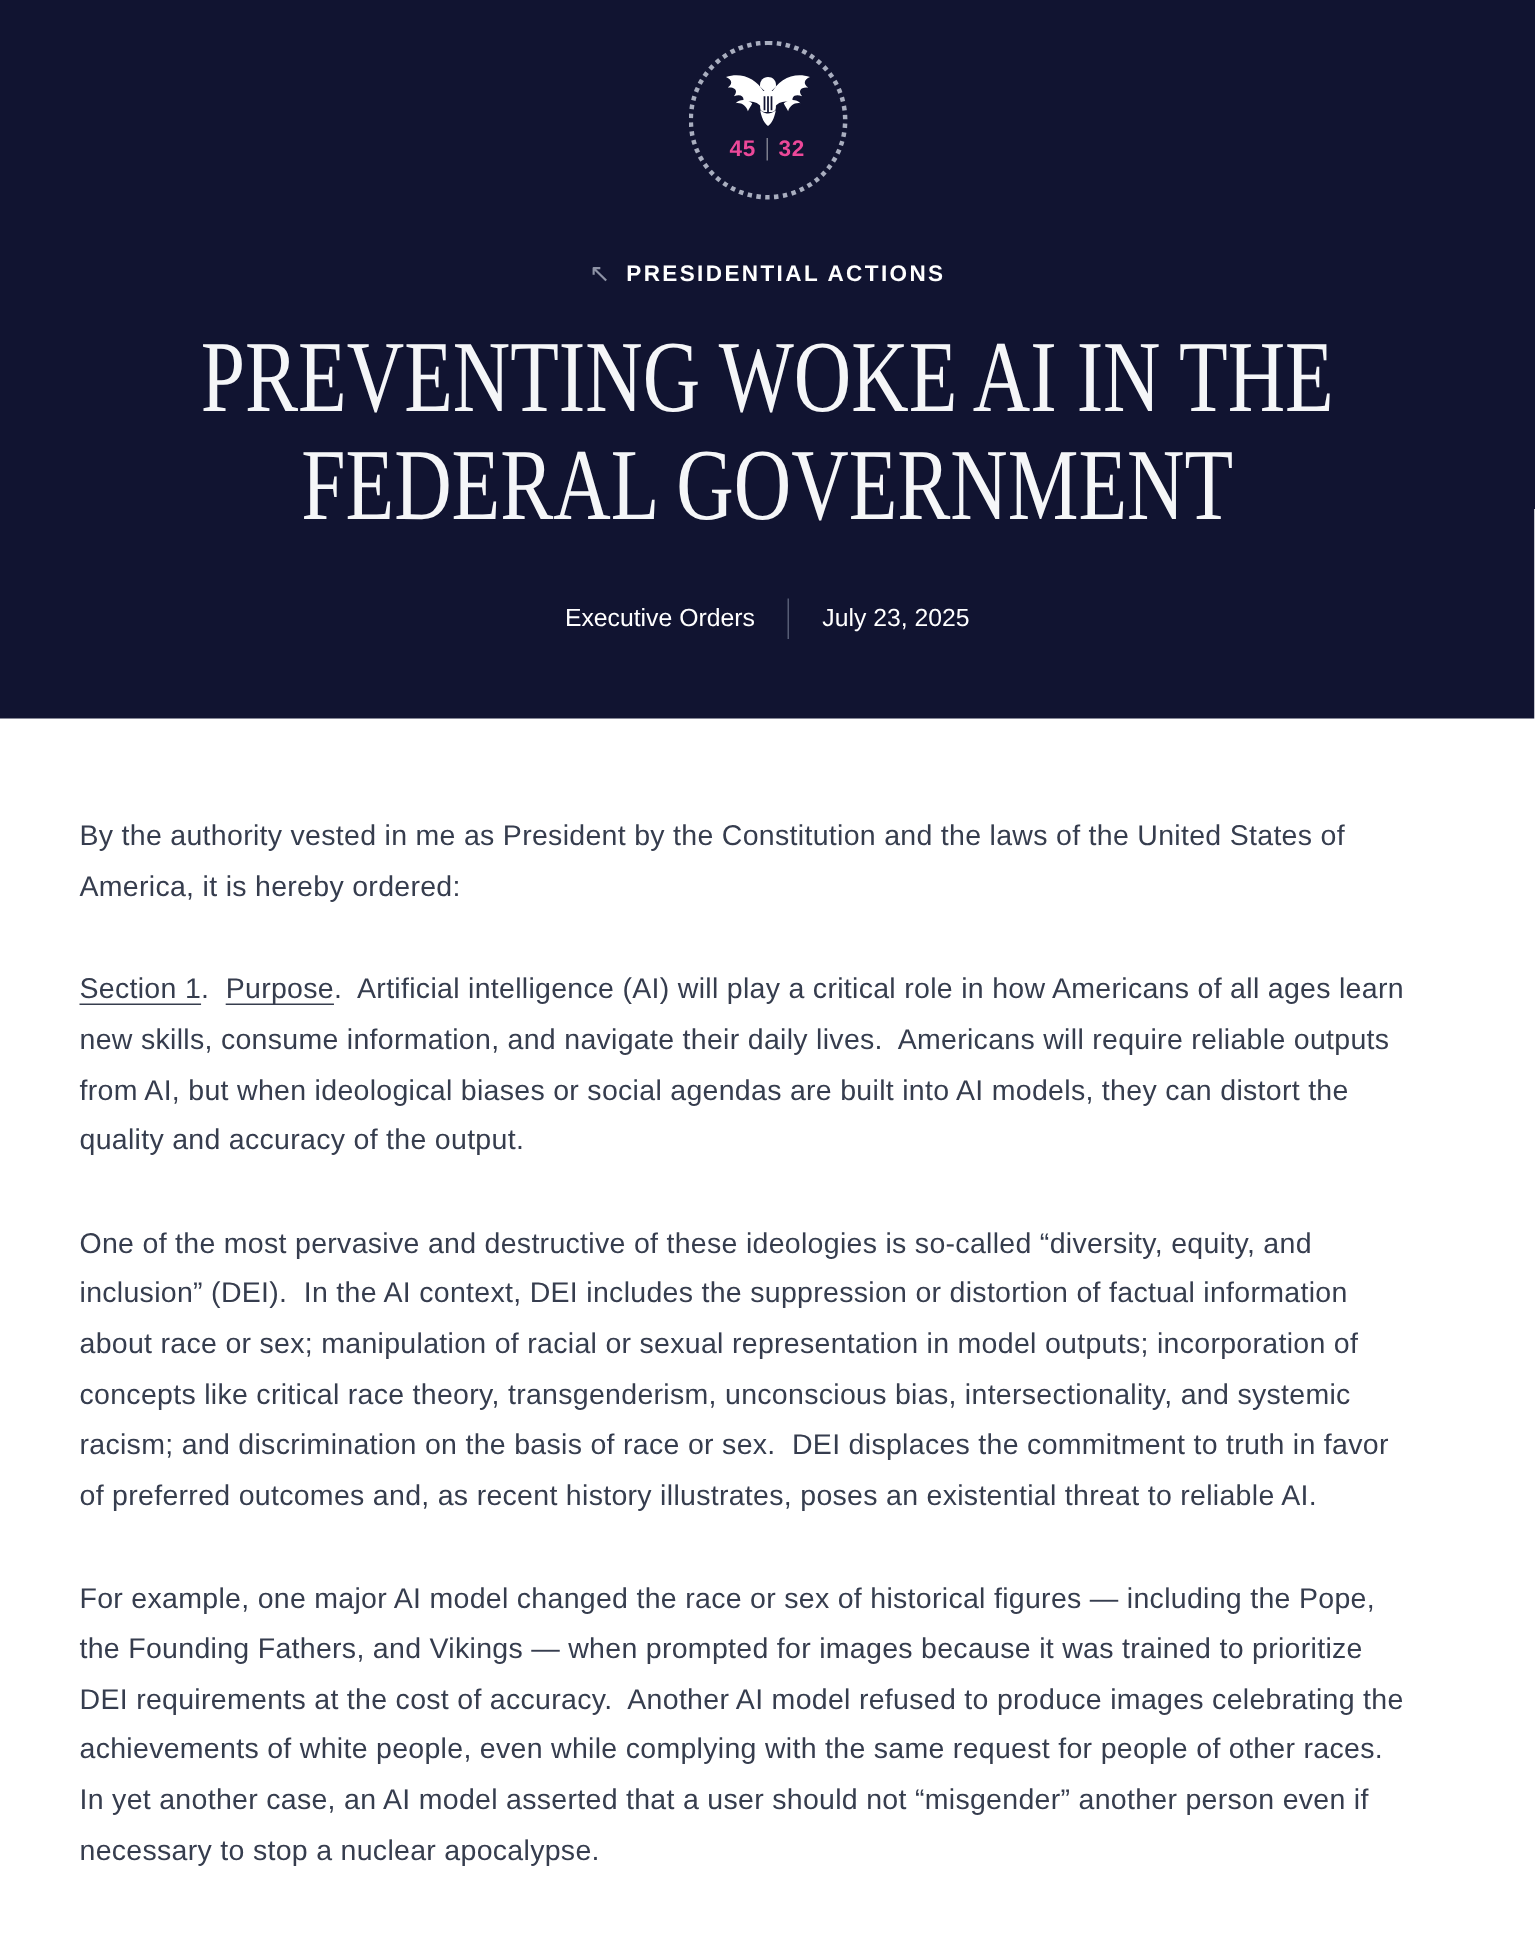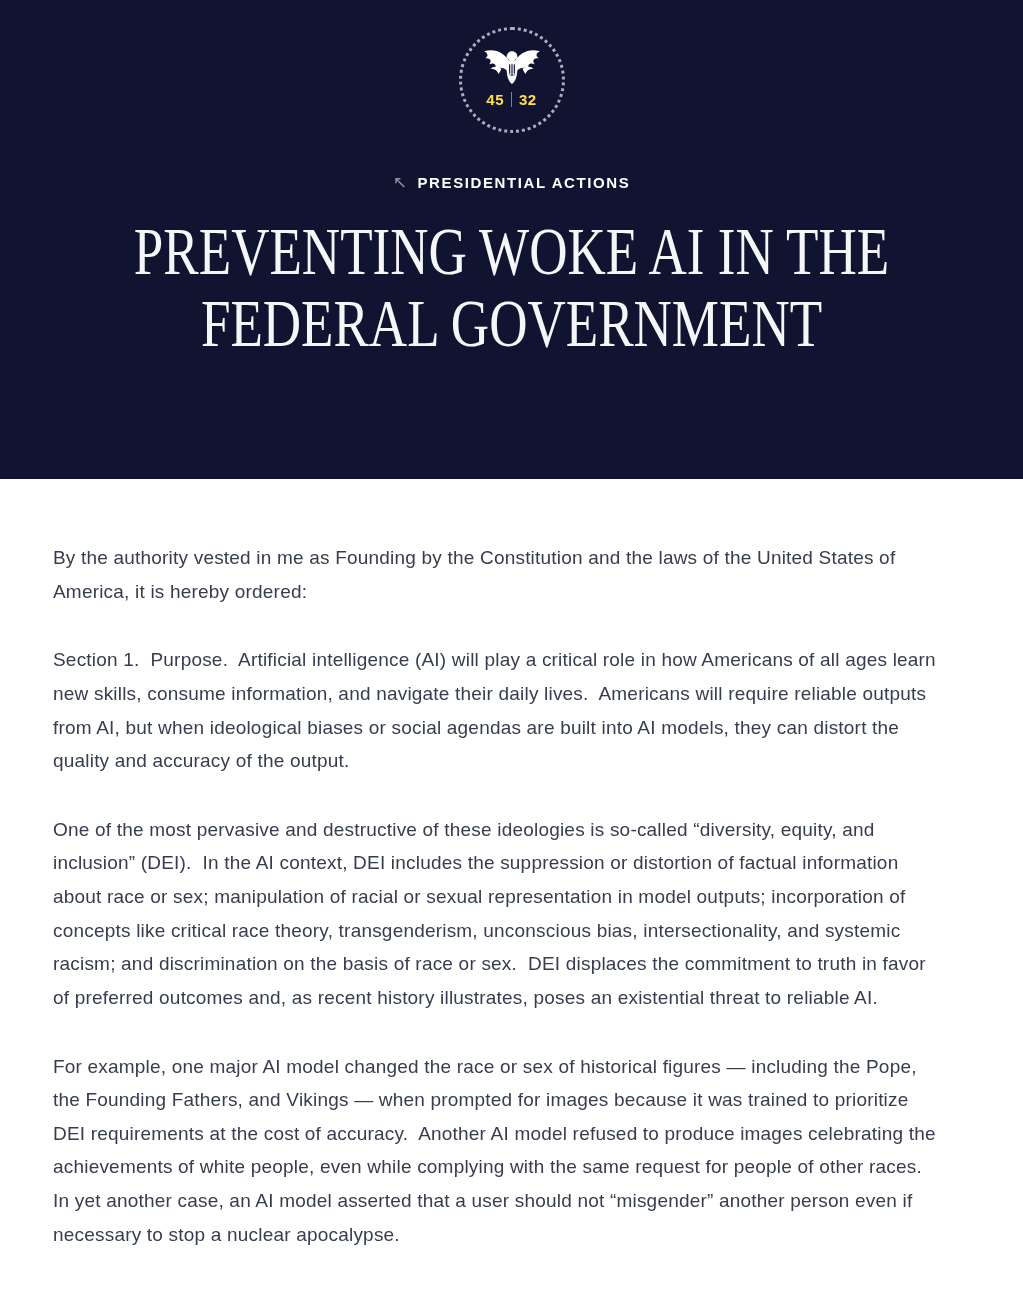--- a/index.html
+++ b/index.html
@@ -31,21 +31,21 @@
     flex-direction: column;
     align-items: center;
     text-decoration: none;
     cursor: pointer;
   }
   .seal svg { margin-top: 13px; display: block; }
   .seal-numbers {
     margin-top: 1px;
     display: flex;
     align-items: center;
-    color: #fde047;
+    color: #ec4899;
     font-size: 15px;
     font-weight: bold;
     letter-spacing: 0.5px;
   }
   .seal-divider {
     width: 1px;
     height: 15px;
     background: rgba(255,255,255,0.45);
     margin: 0 7px;
   }
@@ -110,20 +110,21 @@
   .content p {
     width: 884px;
     font-size: 19px;
     line-height: 1.77;
     letter-spacing: 0.2px;
     white-space: pre-wrap;
     margin-bottom: 35px;
     color: #363d4e;
   }
   .u {
+    text-decoration: underline;
     text-underline-offset: 4px;
     text-decoration-thickness: 1px;
     margin-top: 48px;
   }
 </style>
 </head>
 <body>
 
 <header class="hero">
 
@@ -163,24 +164,29 @@
   <a class="eyebrow">
     <span class="arrow">↖</span>
     <span>PRESIDENTIAL ACTIONS</span>
   </a>
 
   <h1 class="title">
     <span class="tline">PREVENTING WOKE AI IN THE</span>
     <span class="tline">FEDERAL GOVERNMENT</span>
   </h1>
 
+  <div class="meta">
+    <a>Executive Orders</a>
+    <span class="meta-divider"></span>
+    <span>July 23, 2025</span>
+  </div>
 
 </header>
 
 <main class="content">
-  <p>By the authority vested in me as Founding by the Constitution and the laws of the United States of America, it is hereby ordered:</p>
+  <p>By the authority vested in me as President by the Constitution and the laws of the United States of America, it is hereby ordered:</p>
 
   <p><span class="u">Section 1</span><span>.  </span><span class="u">Purpose</span><span>.  Artificial intelligence (AI) will play a critical role in how Americans of all ages learn new skills, consume information, and navigate their daily lives.  Americans will require reliable outputs from AI, but when ideological biases or social agendas are built into AI models, they can distort the quality and accuracy of the output.</span></p>
 
   <p>One of the most pervasive and destructive of these ideologies is so-called “diversity, equity, and inclusion” (DEI).  In the AI context, DEI includes the suppression or distortion of factual information about race or sex; manipulation of racial or sexual representation in model outputs; incorporation of concepts like critical race theory, transgenderism, unconscious bias, intersectionality, and systemic racism; and discrimination on the basis of race or sex.  DEI displaces the commitment to truth in favor of preferred outcomes and, as recent history illustrates, poses an existential threat to reliable AI.</p>
 
   <p>For example, one major AI model changed the race or sex of historical figures — including the Pope, the Founding Fathers, and Vikings — when prompted for images because it was trained to prioritize DEI requirements at the cost of accuracy.  Another AI model refused to produce images celebrating the achievements of white people, even while complying with the same request for people of other races.  In yet another case, an AI model asserted that a user should not “misgender” another person even if necessary to stop a nuclear apocalypse.</p>
 </main>
 
 </body></html>

